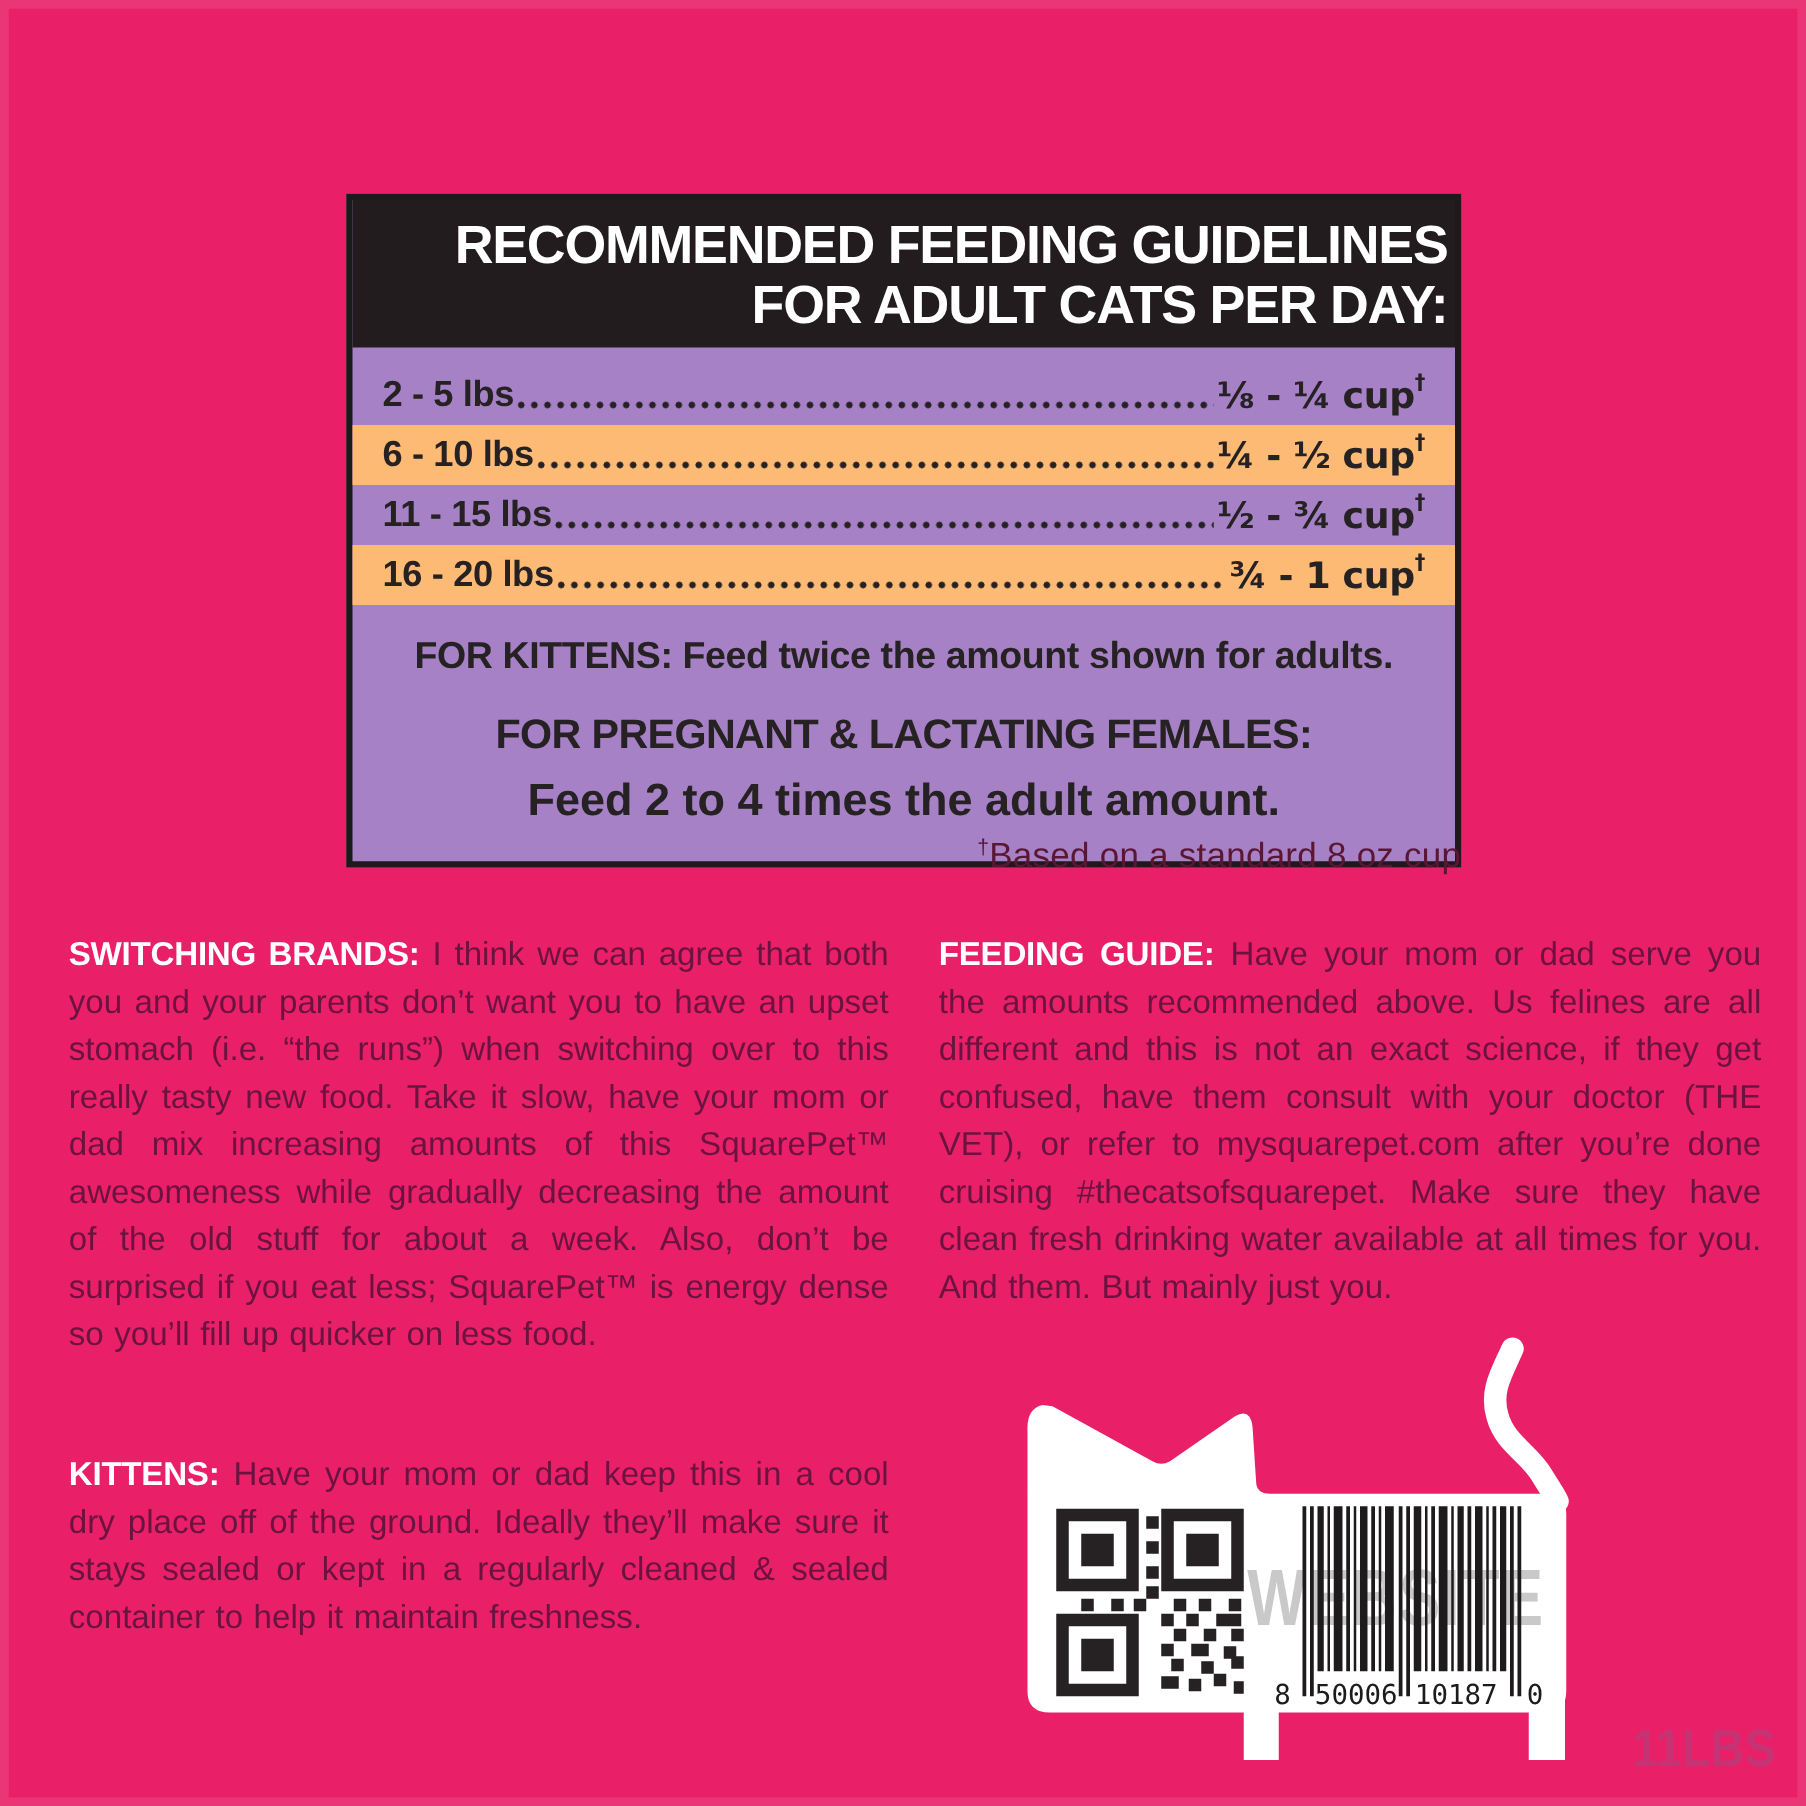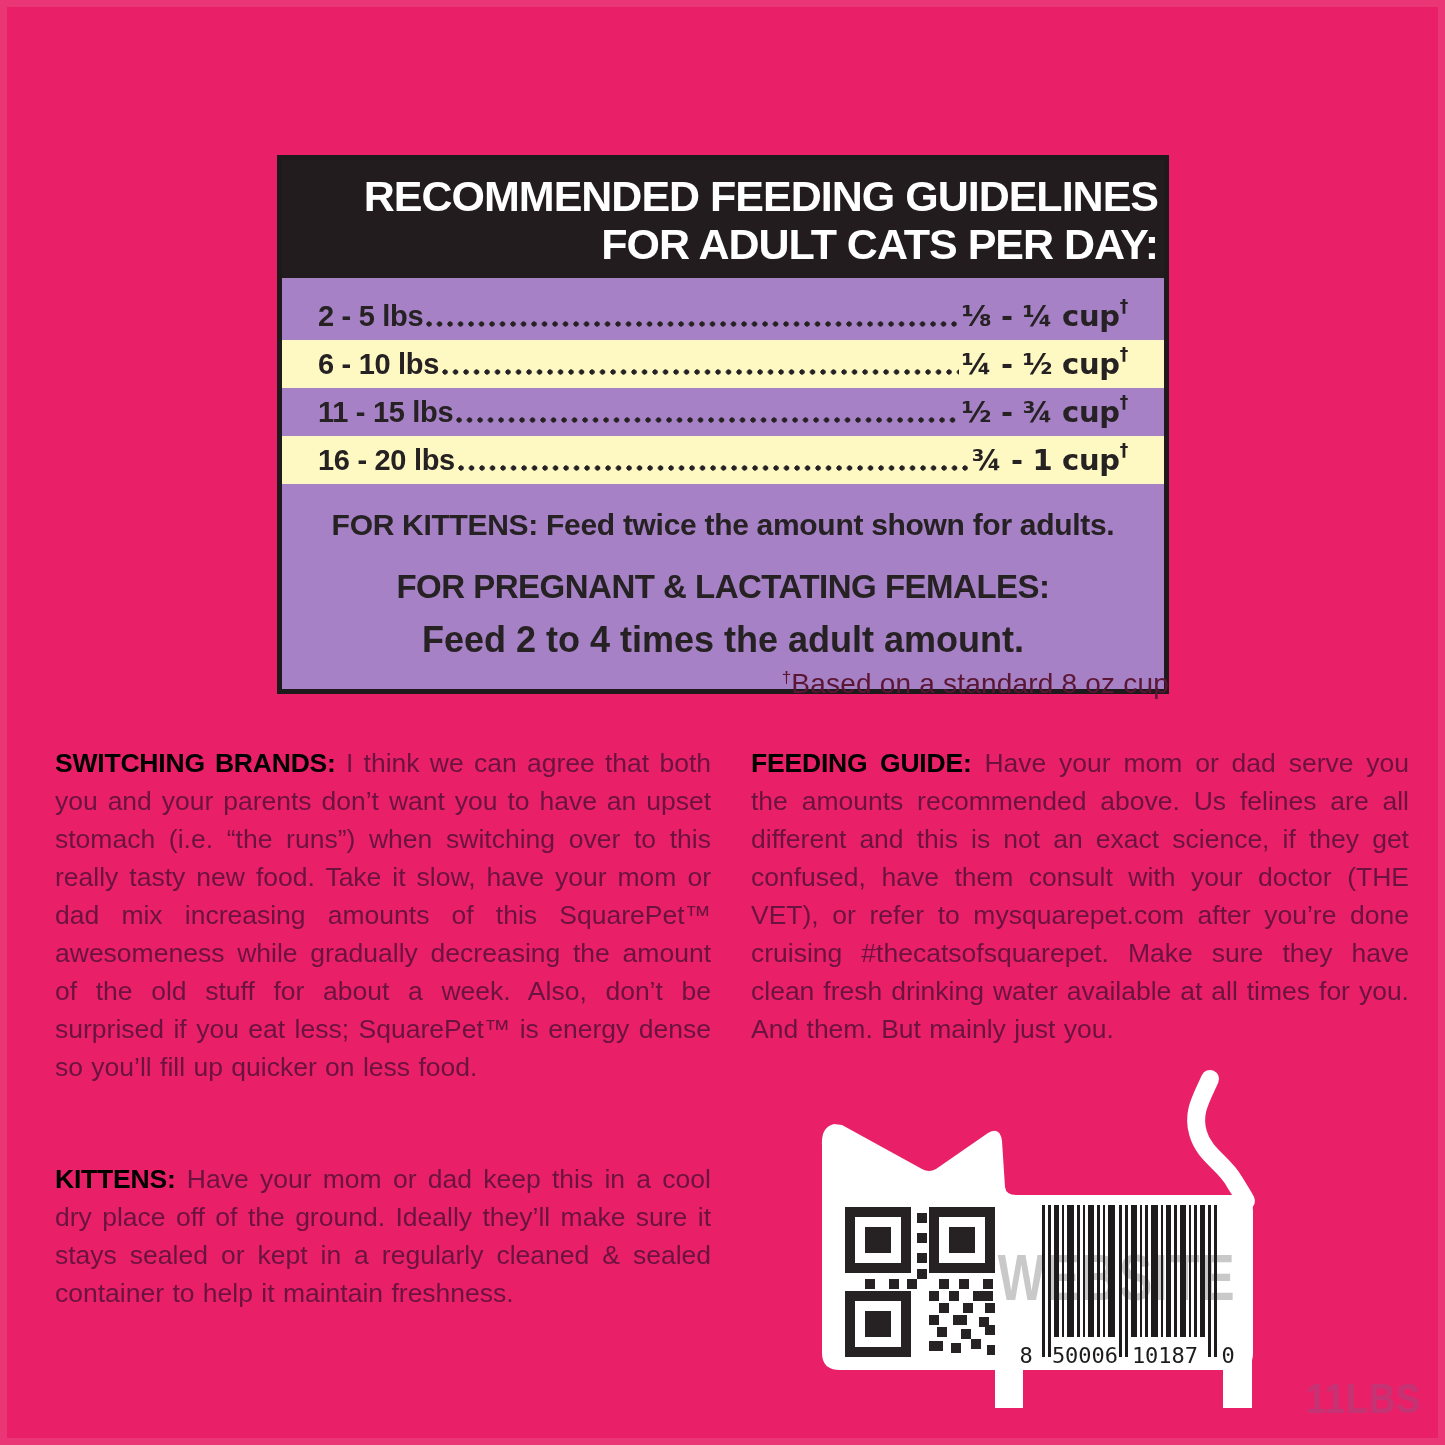--- a/index.html
+++ b/index.html
@@ -17,24 +17,24 @@
     position:absolute;left:277px;top:155px;width:892px;
     box-sizing:border-box;border:5px solid #1E191B;background:#A681C5;
   }
   .board-header{
     background:#221C1E;color:#FFFFFF;text-align:right;
     font-weight:bold;font-size:43px;line-height:48px;
     letter-spacing:-1px;padding:12px 6px 10px;
   }
   .rows{padding-top:14px;}
   .frow{
-    display:flex;align-items:center;height:48px;padding:0 36px;
+    display:flex;align-items:center;height:48px;padding:0 24px;
     font-weight:bold;font-size:29px;color:#262123;letter-spacing:-0.3px;text-align:center;
   }
-  .frow.white{background:#fef9c3;}
+  .frow.white{background:#fdba74;}
   .leader{
     flex:1;align-self:flex-end;height:6px;margin:0 3px 13px;
     background-image:radial-gradient(circle at 3px 3px,#262123 2.4px,transparent 2.9px);
     background-size:10.5px 6px;background-repeat:repeat-x;background-position:left bottom;
   }
   .amount{white-space:nowrap;font-family:"DejaVu Sans","Liberation Sans",sans-serif;}
   sup.dg{font-size:17px;vertical-align:top;position:relative;top:-3px;font-weight:bold;}
   .kittens{ text-align:center;color:#262123;font-weight:bold;padding:16px 20px 28px;border-radius:27px;}
   .kittens-line{font-size:30px;letter-spacing:-0.3px;margin-top:8px;}
   .preg-head{font-size:33px;margin-top:26px;letter-spacing:-0.5px;}
@@ -46,21 +46,21 @@
   }
   .footnote sup{font-size:17px;}
 
   
   .col{
     position:absolute;top:744px;font-size:26.5px;line-height:38px;
     color:#6B1340;text-align:justify;text-align-last:left;word-spacing:1px;
   }
   .col p{margin:0;}
   .col p.gap{margin-top:74px;}
-  .plabel{font-weight:bold;color:#000000;letter-spacing:-0.2px;}
+  .plabel{font-weight:bold;color:#ffffff;letter-spacing:-0.2px;}
   .col-left{left:55px;width:656px;}
   .col-right{left:751px;width:658px;}
 
   
   .catbox{position:absolute;left:820px;top:1065px;width:440px;height:352px;}
   .catbox svg{display:block;}
   .bc-digit{font-family:"DejaVu Sans Mono","Liberation Mono",monospace;font-size:22px;fill:#1E1B1C;}
   .website-txt{font-family:"Liberation Sans",sans-serif;font-weight:bold;fill:#C9C9C9;font-size:64px;letter-spacing:2px;}
 
   .weight-label{

